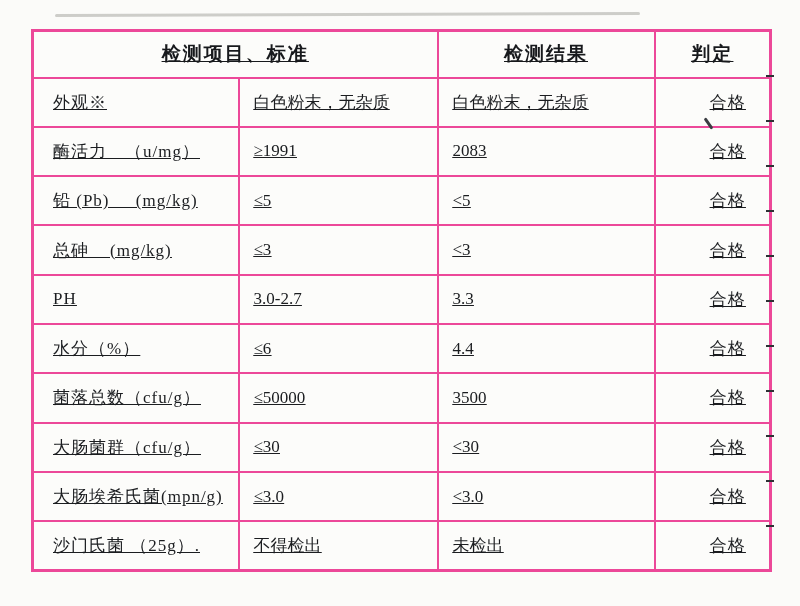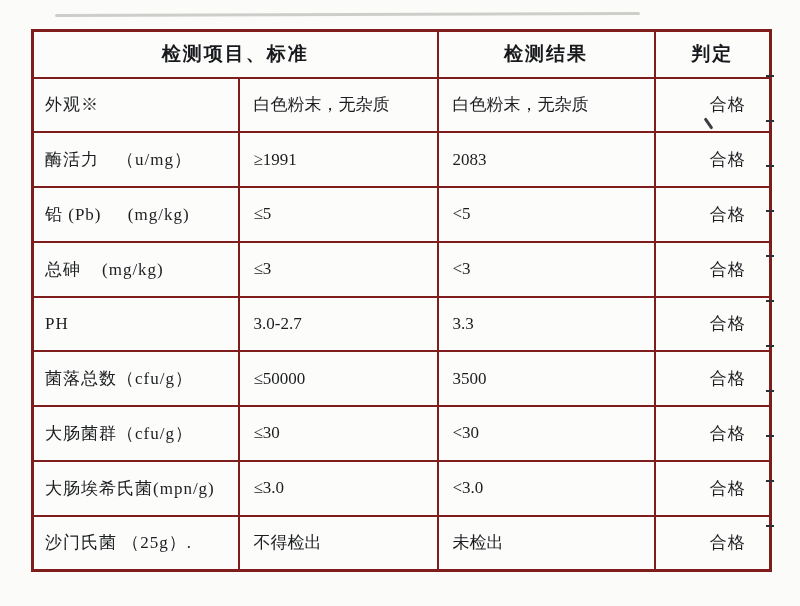--- a/index.html
+++ b/index.html
@@ -27,41 +27,42 @@
   }
   table.report {
     position: absolute;
     left: 31px; top: 29px;
     width: 738px; height: 543px;
     border-collapse: collapse;
     table-layout: fixed;
     background: #fcfcfa;
   }
   table.report, table.report th, table.report td {
-    border: 2px solid #7f1d1d;
+    border: 2px solid #ec4899;
+    text-decoration: underline;
   }
   table.report { border-width: 3px; }
   thead tr { height: 47px; }
   tbody tr { height: 45px; }
   th {
     font-size: 19px;
     font-weight: 700;
     letter-spacing: 2px;
     text-align: center;
     vertical-align: middle;
     color: #17191c;
   }
   td {
     font-size: 17px;
     vertical-align: middle;
     white-space: pre;
     overflow: hidden;
     color: #1b1d20;
   }
-  td.c-item     { padding-left: 11px; letter-spacing: 1px; border-radius: 12px; }
+  td.c-item     { padding-left: 19px; letter-spacing: 1px; border-radius: 12px; }
   td.c-standard { padding-left: 14px; }
   td.c-result   { padding-left: 14px; }
   td.c-judgment { text-align: center; letter-spacing: 1px; padding-left: 32px; }
   
   .pen-mark {
     position: absolute;
     left: 707px; top: 117px;
     width: 3px; height: 13px;
     background: #3a3d42;
     border-radius: 2px;
@@ -121,20 +122,26 @@
           <td class="c-result">&lt;3</td>
           <td class="c-judgment">合格</td>
         </tr>
         <tr>
           <td class="c-item">PH</td>
           <td class="c-standard">3.0-2.7</td>
           <td class="c-result">3.3</td>
           <td class="c-judgment">合格</td>
         </tr>
         <tr>
+          <td class="c-item">水分（%）</td>
+          <td class="c-standard">≤6</td>
+          <td class="c-result">4.4</td>
+          <td class="c-judgment">合格</td>
+        </tr>
+        <tr>
           <td class="c-item">菌落总数（cfu/g）</td>
           <td class="c-standard">≤50000</td>
           <td class="c-result">3500</td>
           <td class="c-judgment">合格</td>
         </tr>
         <tr>
           <td class="c-item">大肠菌群（cfu/g）</td>
           <td class="c-standard">≤30</td>
           <td class="c-result">&lt;30</td>
           <td class="c-judgment">合格</td>

